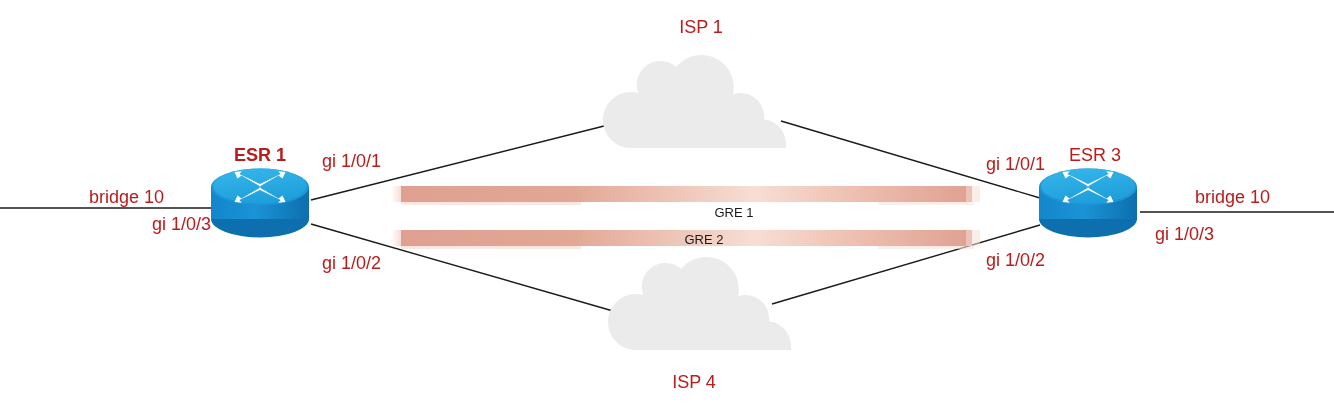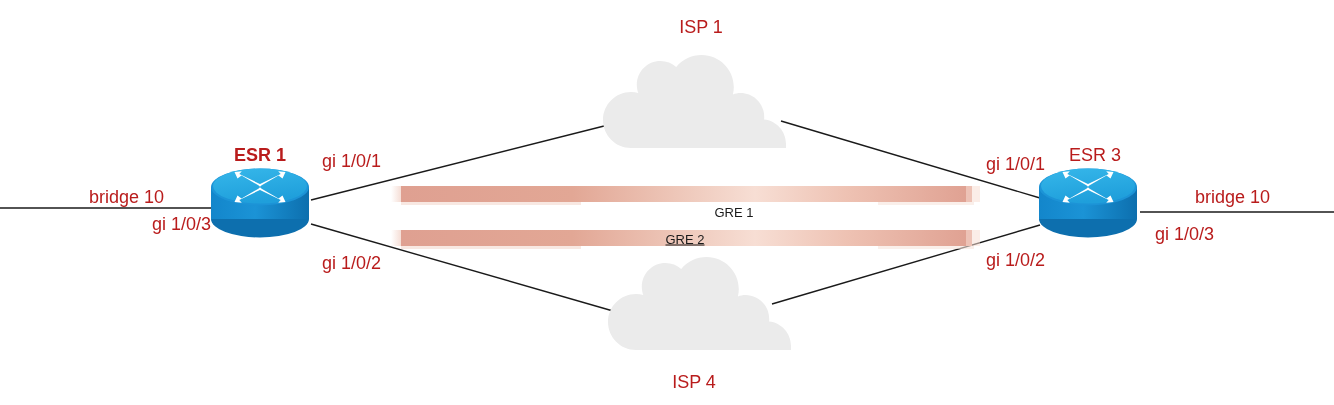--- a/index.html
+++ b/index.html
@@ -136,21 +136,21 @@
     </g>
   </svg>
 
   <div class="dlabel center" style="left:260px; top:146px;font-weight:bold;">ESR 1</div>
   <div class="dlabel center" style="left:1095px; top:146px;">ESR 3</div>
 
   <div class="dlabel center" style="left:701px; top:18px;">ISP 1</div>
   <div class="dlabel center" style="left:694px; top:373px;">ISP 4</div>
 
   <div class="tunnel-label" style="left:704px; top:212px;margin-left:30px;">GRE 1</div>
-  <div class="tunnel-label" style="left:685px; top:239px;text-decoration:underline;">GRE 2</div>
+  <div class="tunnel-label" style="left:704px; top:239px;">GRE 2</div>
 
   <div class="dlabel" style="left:322px; top:152px;">gi 1/0/1</div>
   <div class="dlabel" style="left:152px; top:215px;">gi 1/0/3</div>
   <div class="dlabel" style="left:322px; top:254px;">gi 1/0/2</div>
   <div class="dlabel" style="left:986px; top:155px;">gi 1/0/1</div>
   <div class="dlabel" style="left:986px; top:251px;">gi 1/0/2</div>
   <div class="dlabel" style="left:1155px; top:225px;">gi 1/0/3</div>
 
   <div class="dlabel" style="left:89px; top:188px;">bridge 10</div>
   <div class="dlabel" style="left:1195px; top:188px;">bridge 10</div>

